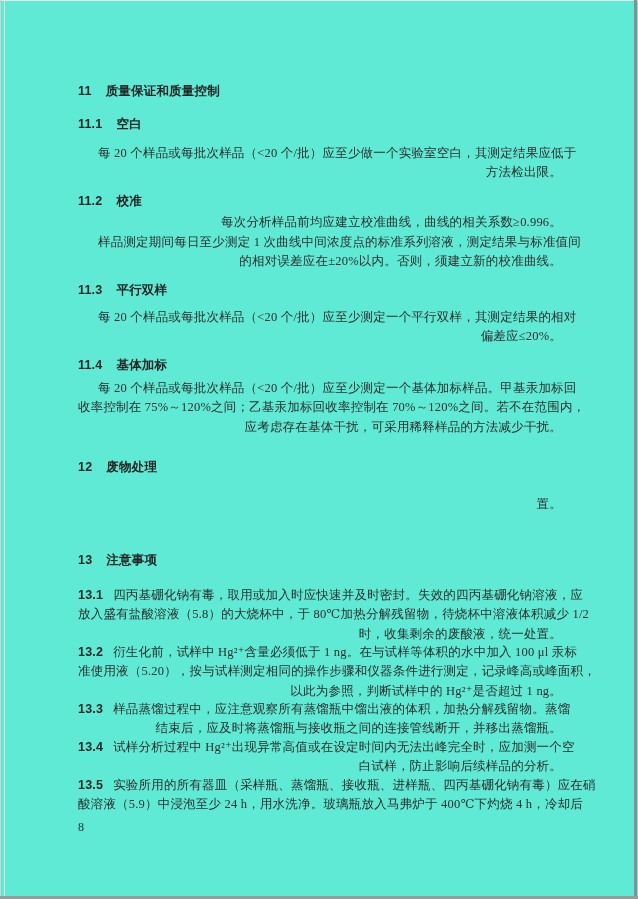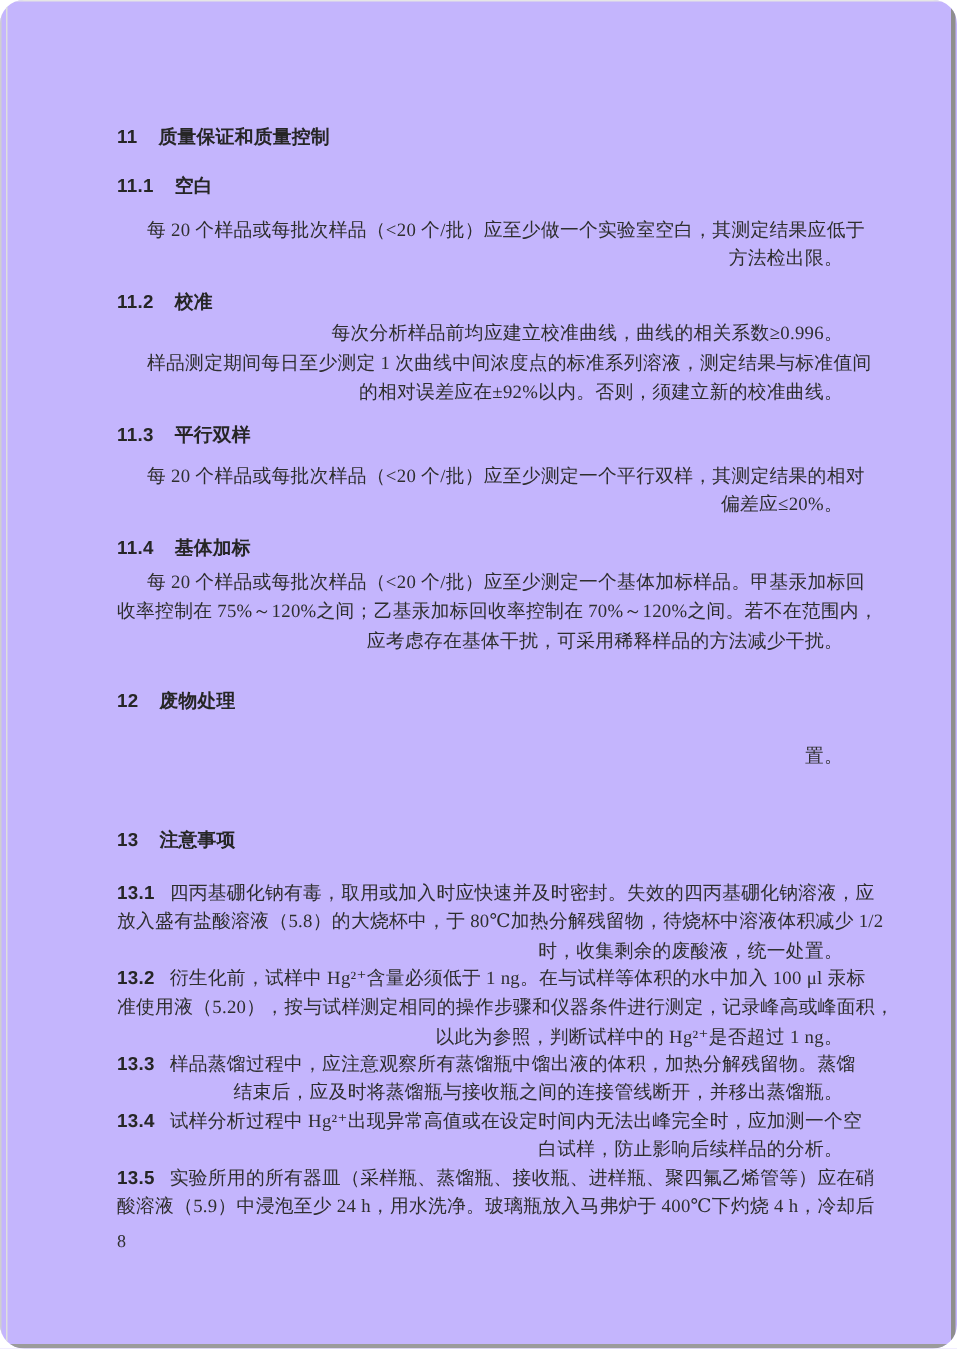--- a/index.html
+++ b/index.html
@@ -1,23 +1,22 @@
 <!DOCTYPE html>
 <html><head>
 <meta charset="utf-8">
 <style>
   html,body{margin:0;padding:0;background:#ffffff;}
   .page{
     position:relative;
     width:638px;height:899px;
-    background:#c4b5fd;
+    background:#5eead4;
     overflow:hidden;
     font-family:"Liberation Serif","DejaVu Serif",serif;
     color:#2e2e2e;
-    border-radius:16px;
   }
   
   .edge-top{position:absolute;left:0;top:0;width:100%;height:1px;background:#e6e6e6;}
   .edge-left-outer{position:absolute;left:0;top:0;width:1px;height:100%;background:#cfcfcf;}
   .edge-left-inner{position:absolute;left:4px;top:0;width:1px;height:100%;background:#dedede;}
   .edge-right{position:absolute;right:1px;top:0;width:3px;height:100%;background:#8e8e8e;}
   .edge-bottom{position:absolute;left:0;bottom:0;width:100%;height:3px;background:#9b9b9b;}
 
   .blk{
     position:absolute;
@@ -73,21 +72,21 @@
   </div>
 
   <div class="blk h" style="top:192px">
     <span class="num">11.2</span><span>校准</span>
   </div>
   <div class="blk" style="top:213px">
     <div class="line fi">每次分析样品前均应建立校准曲线，曲线的相关系数≥0.996。</div>
   </div>
   <div class="blk" style="top:233px">
     <div class="line fi">样品测定期间每日至少测定 1 次曲线中间浓度点的标准系列溶液，测定结果与标准值间</div>
-    <div class="line">的相对误差应在±92%以内。否则，须建立新的校准曲线。</div>
+    <div class="line">的相对误差应在±20%以内。否则，须建立新的校准曲线。</div>
   </div>
 
   <div class="blk h" style="top:281px">
     <span class="num">11.3</span><span>平行双样</span>
   </div>
   <div class="blk" style="top:308px">
     <div class="line fi">每 20 个样品或每批次样品（&lt;20 个/批）应至少测定一个平行双样，其测定结果的相对</div>
     <div class="line">偏差应≤20%。</div>
   </div>
 
@@ -127,18 +126,18 @@
     <div class="line"><span class="cnum">13.3</span><span>样品蒸馏过程中，应注意观察所有蒸馏瓶中馏出液的体积，加热分解残留物。蒸馏</span></div>
     <div class="line">结束后，应及时将蒸馏瓶与接收瓶之间的连接管线断开，并移出蒸馏瓶。</div>
   </div>
 
   <div class="blk" style="top:738px">
     <div class="line"><span class="cnum">13.4</span><span>试样分析过程中 Hg²⁺出现异常高值或在设定时间内无法出峰完全时，应加测一个空</span></div>
     <div class="line">白试样，防止影响后续样品的分析。</div>
   </div>
 
   <div class="blk" style="top:776px">
-    <div class="line"><span class="cnum">13.5</span><span>实验所用的所有器皿（采样瓶、蒸馏瓶、接收瓶、进样瓶、聚四氟乙烯管等）应在硝</span></div>
+    <div class="line"><span class="cnum">13.5</span><span>实验所用的所有器皿（采样瓶、蒸馏瓶、接收瓶、进样瓶、四丙基硼化钠有毒）应在硝</span></div>
     <div class="line">酸溶液（5.9）中浸泡至少 24 h，用水洗净。玻璃瓶放入马弗炉于 400℃下灼烧 4 h，冷却后</div>
   </div>
 
   <div class="pageno">8</div>
 </div>
 
 </body></html>

